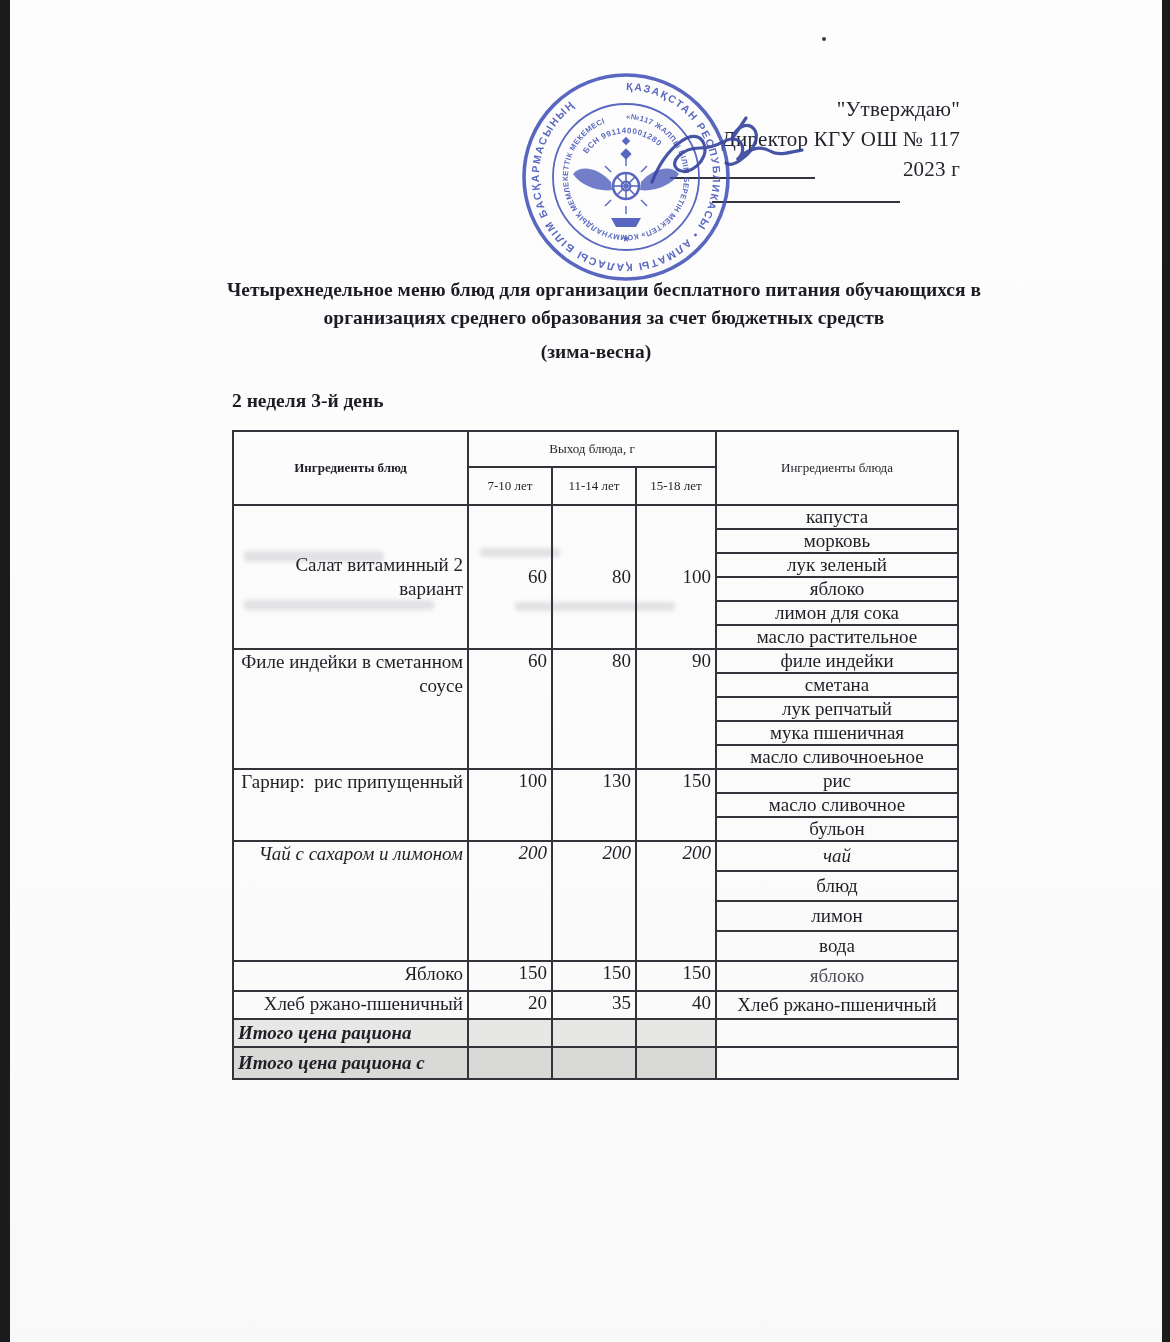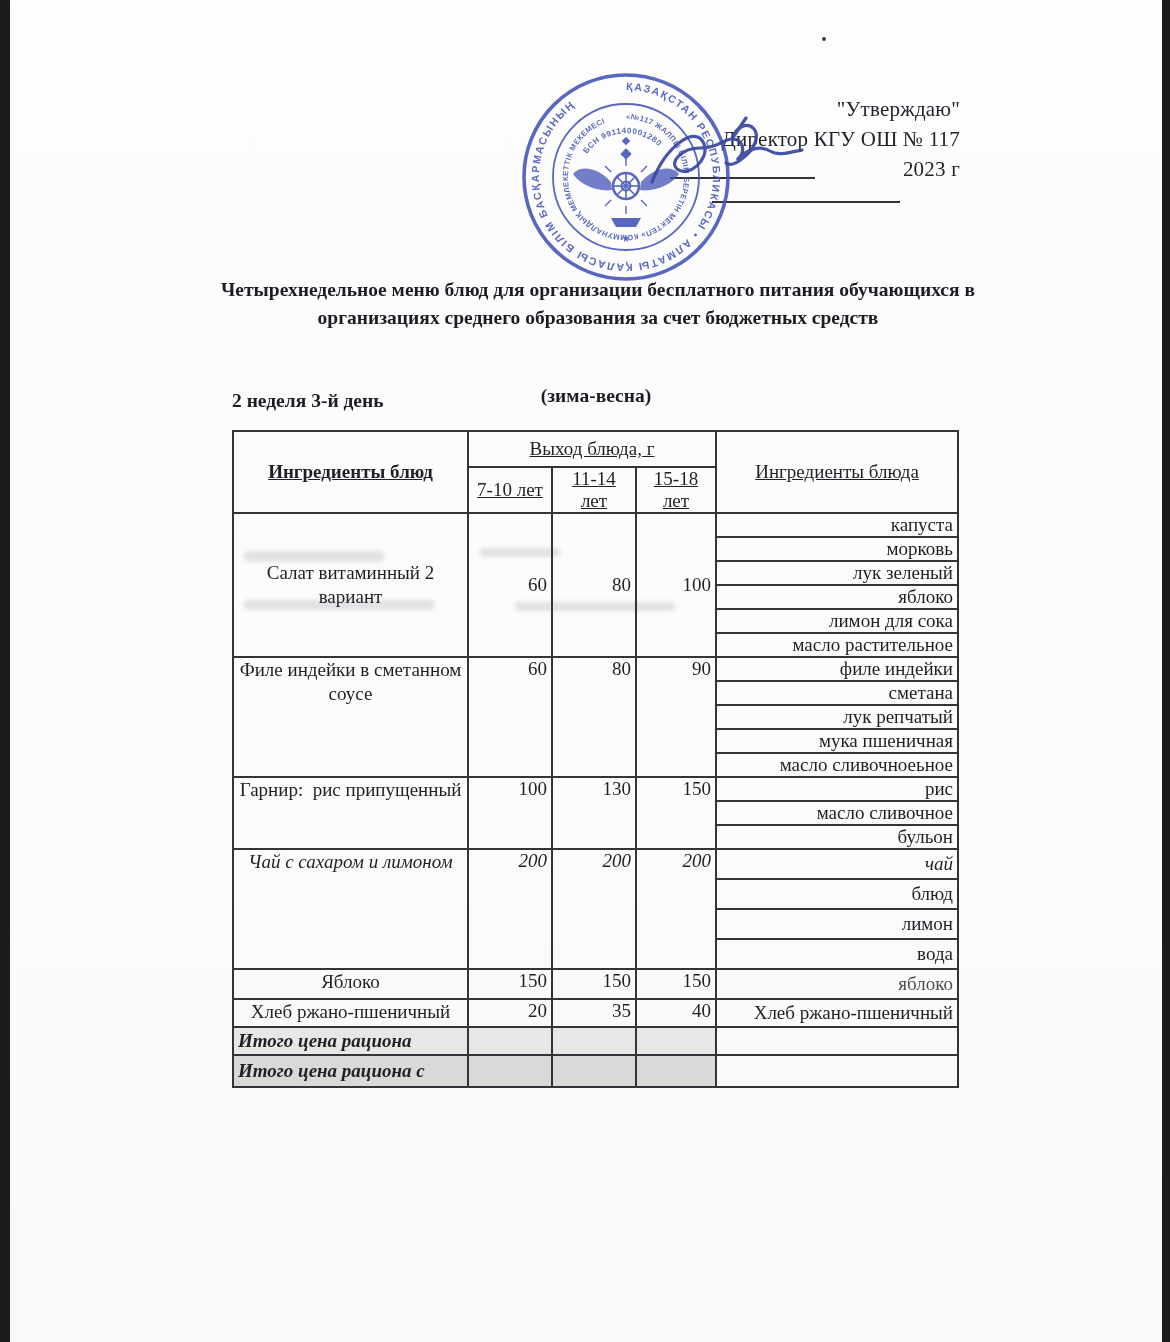--- a/index.html
+++ b/index.html
@@ -22,51 +22,51 @@
   }
   .sig-line{position:absolute;height:2px;background:#33343c;}
   .sig-line.l1{left:660px;top:177px;width:145px;}
   .sig-line.l2{left:702px;top:201px;width:188px;}
   
   .seal{position:absolute;left:505px;top:66px;opacity:.88;filter:blur(.35px);}
   .signature{position:absolute;left:636px;top:116px;opacity:.92;}
   .top-dot{position:absolute;left:812px;top:37px;width:4px;height:4px;border-radius:50%;background:#3c3c42;}
   
   .doc-title{
-    position:absolute;left:178px;top:276px;width:820px;
+    position:absolute;left:184px;top:276px;width:820px;
     text-align:center;font-weight:bold;font-size:19.5px;line-height:28px;color:#1c1d24;
   }
   .season{
     position:absolute;left:176px;top:341px;width:820px;
-    text-align:center;font-weight:bold;font-size:19.5px;color:#1c1d24;margin-top:44px;
+    text-align:center;font-weight:bold;font-size:19.5px;color:#1c1d24;
   }
   .day-label{
     position:absolute;left:222px;top:390px;
     font-weight:bold;font-size:19.5px;color:#1c1d24;
   }
   
   .smudge{position:absolute;filter:blur(2.2px);background:rgba(135,138,152,.22);border-radius:3px;}
   
   table.menu{
     position:absolute;left:222px;top:430px;
     border-collapse:collapse;table-layout:fixed;
     font-size:19px;color:#1f2026;
   }
   table.menu td, table.menu th{
     border:2px solid #33343a;
     padding:0 4px;
     overflow:hidden;
   }
-  table.menu th{font-size:19px;text-decoration:underline;}
+  table.menu th{font-size:13px;}
   th.hdr-name{font-weight:bold;}
   th.hdr-output, th.hdr-age, th.hdr-ingr{font-weight:normal;}
-  td.name{text-align:center;vertical-align:top;padding:2px 4px 2px 5px;white-space:pre-wrap;line-height:24px;}
+  td.name{text-align:right;vertical-align:top;padding:2px 4px 2px 5px;white-space:pre-wrap;line-height:24px;}
   td.num{text-align:right;vertical-align:top;padding-top:2px;}
   td.mid{vertical-align:middle;}
-  td.ing{text-align:right;vertical-align:middle;padding-left:5px;}
+  td.ing{text-align:center;vertical-align:middle;padding-left:5px;}
   td.total-label{font-weight:bold;font-style:italic;text-align:left;padding-left:5px;vertical-align:middle;}
   .g0{background:#e7e7e6;}
   .g1{background:#d9d9d8;}
   td.ghost{border:none;background:transparent;}
 </style>
 </head>
 <body>
 
 <div class="page">
 

